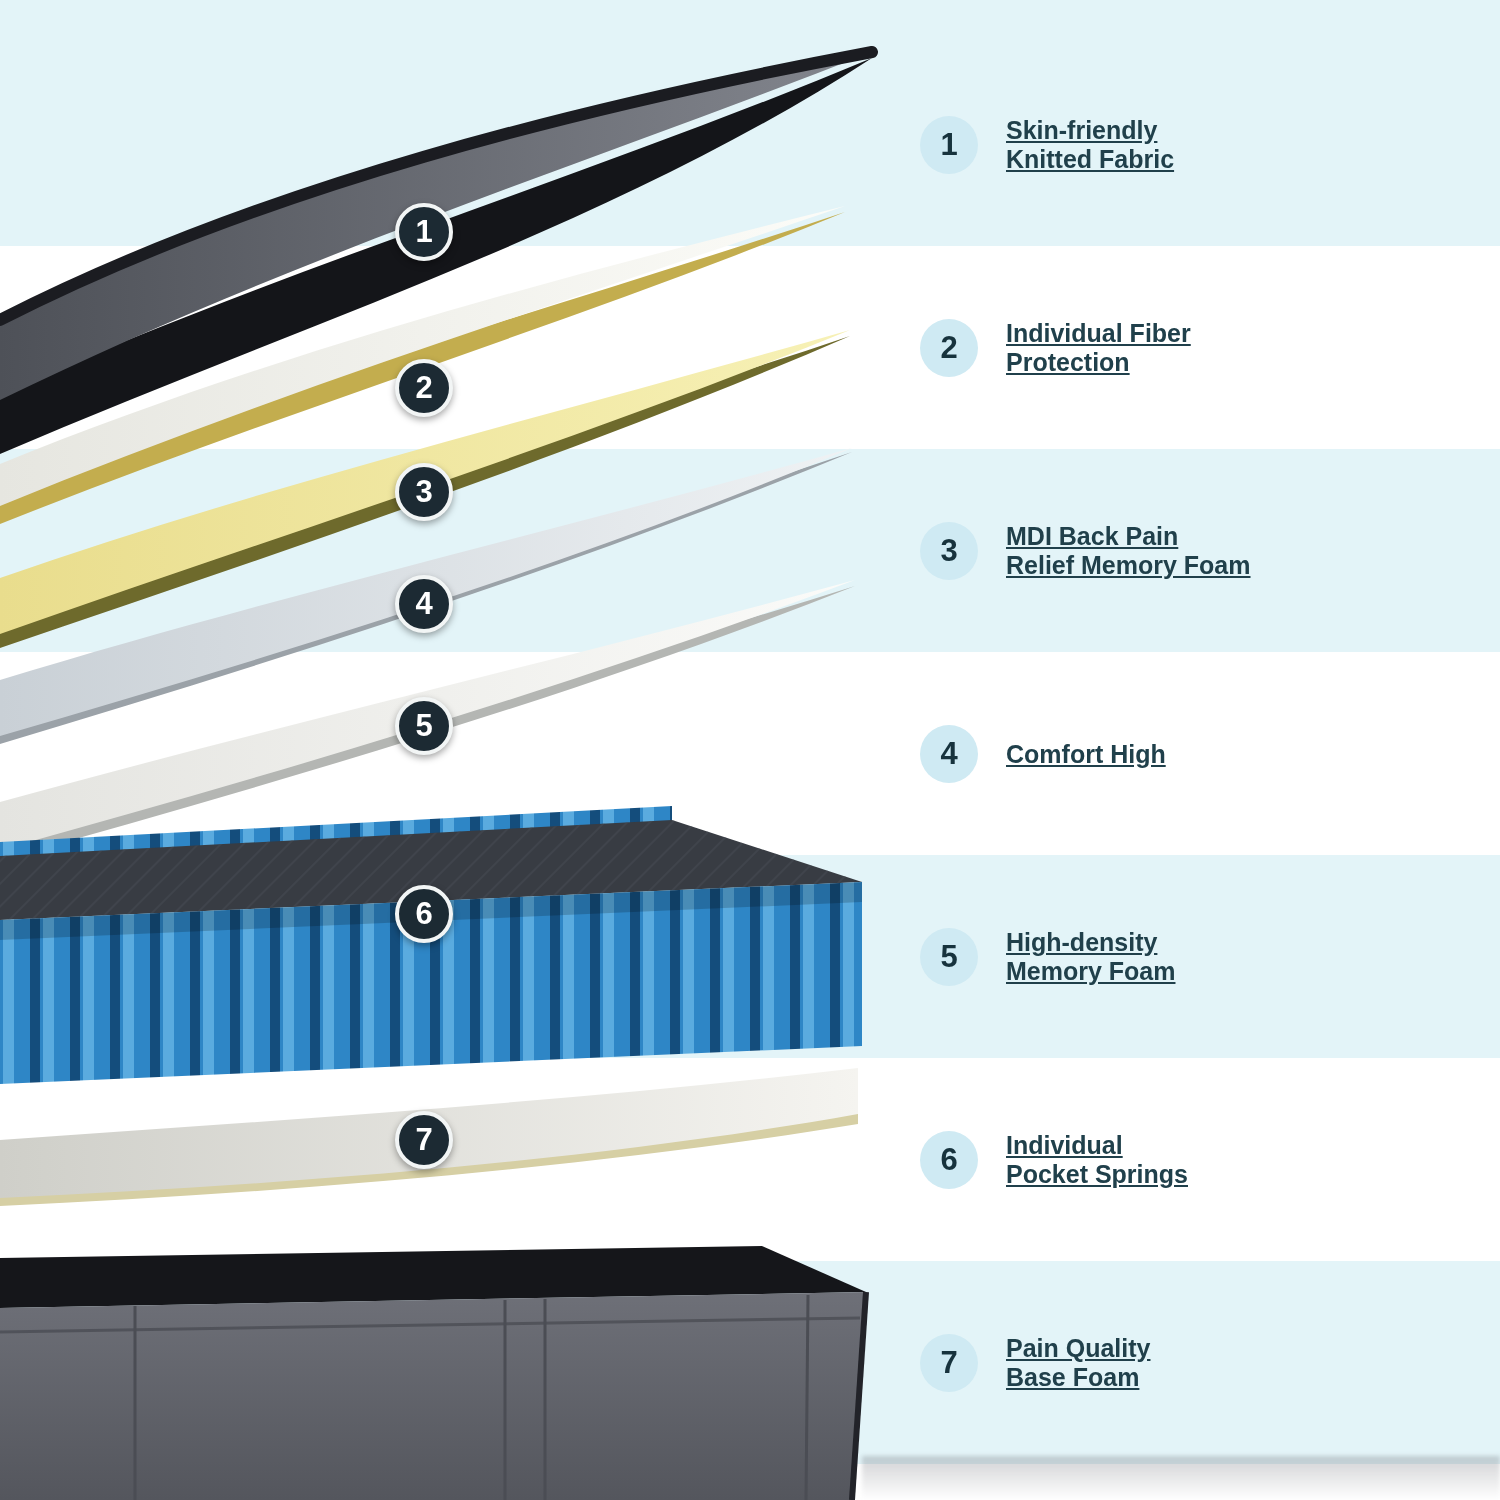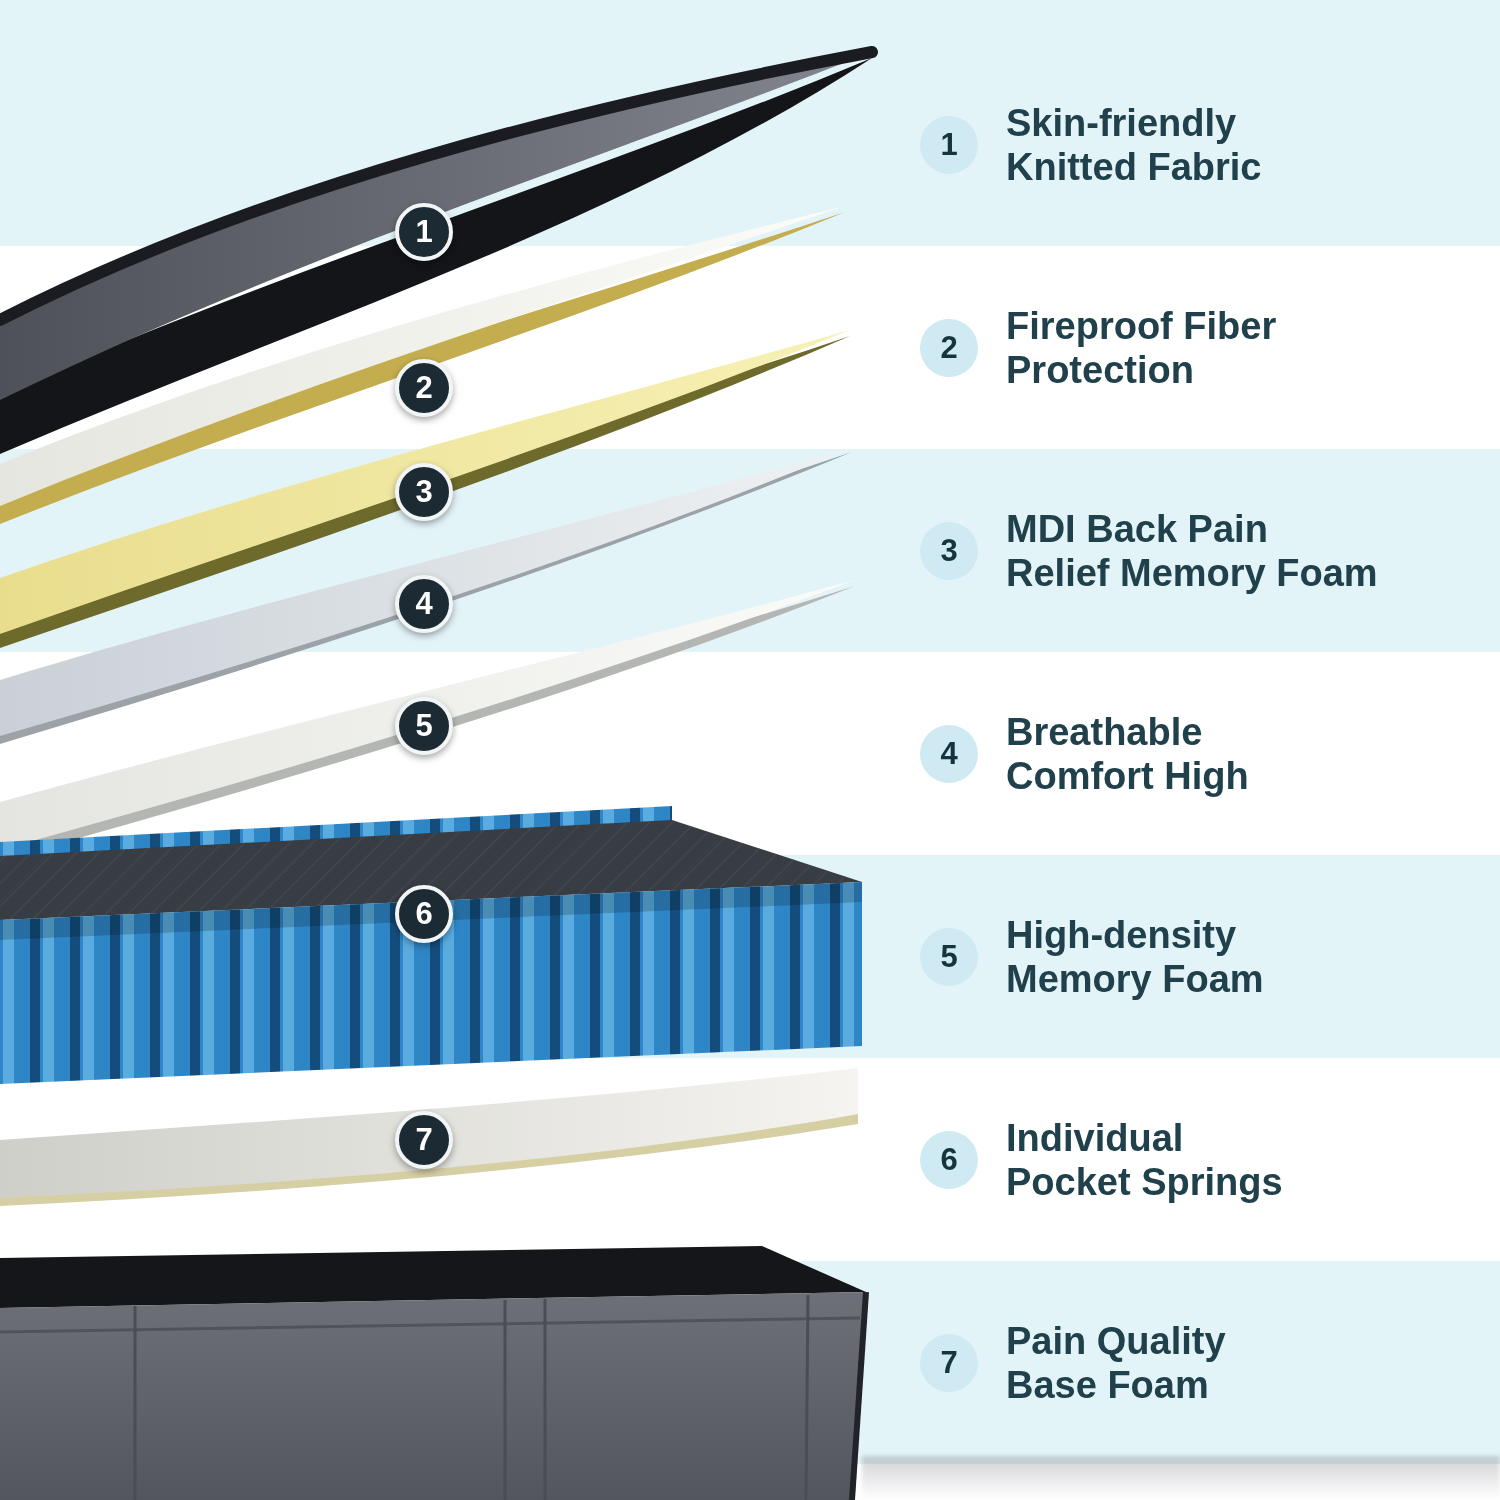--- a/index.html
+++ b/index.html
@@ -57,23 +57,24 @@
     flex:0 0 auto;
     width:58px; height:58px;
     border-radius:50%;
     background:#cfeaf3;
     color:#17333d;
     font-size:31px; font-weight:bold;
     display:flex; align-items:center; justify-content:center;
   }
   .legend-label {
     color:#20404b;
-    font-size:38px; font-weight:bold;
+    font-size:25px; font-weight:bold;
     line-height:1.16;
     white-space:nowrap;
+    text-decoration:underline;
   }
   .legend-label span { display:block; }
   .floor-reflection {
     position:absolute; left:862px; top:1456px; width:638px; height:44px;
     background:linear-gradient(180deg, rgba(104,106,114,0.30), rgba(104,106,114,0.0));
     filter:blur(2px);
   }
 </style>
 </head>
 <body>
@@ -186,37 +187,36 @@
       <div class="legend-num">1</div>
       <div class="legend-label">
         <span>Skin-friendly</span>
         <span>Knitted Fabric</span>
       </div>
     </div>
 
     <div class="legend-item li-2">
       <div class="legend-num">2</div>
       <div class="legend-label">
-        <span>Fireproof Fiber</span>
+        <span>Individual Fiber</span>
         <span>Protection</span>
       </div>
     </div>
 
     <div class="legend-item li-3">
       <div class="legend-num">3</div>
       <div class="legend-label">
         <span>MDI Back Pain</span>
         <span>Relief Memory Foam</span>
       </div>
     </div>
 
     <div class="legend-item li-4">
       <div class="legend-num">4</div>
       <div class="legend-label">
-        <span>Breathable</span>
         <span>Comfort High</span>
       </div>
     </div>
 
     <div class="legend-item li-5">
       <div class="legend-num">5</div>
       <div class="legend-label">
         <span>High-density</span>
         <span>Memory Foam</span>
       </div>

